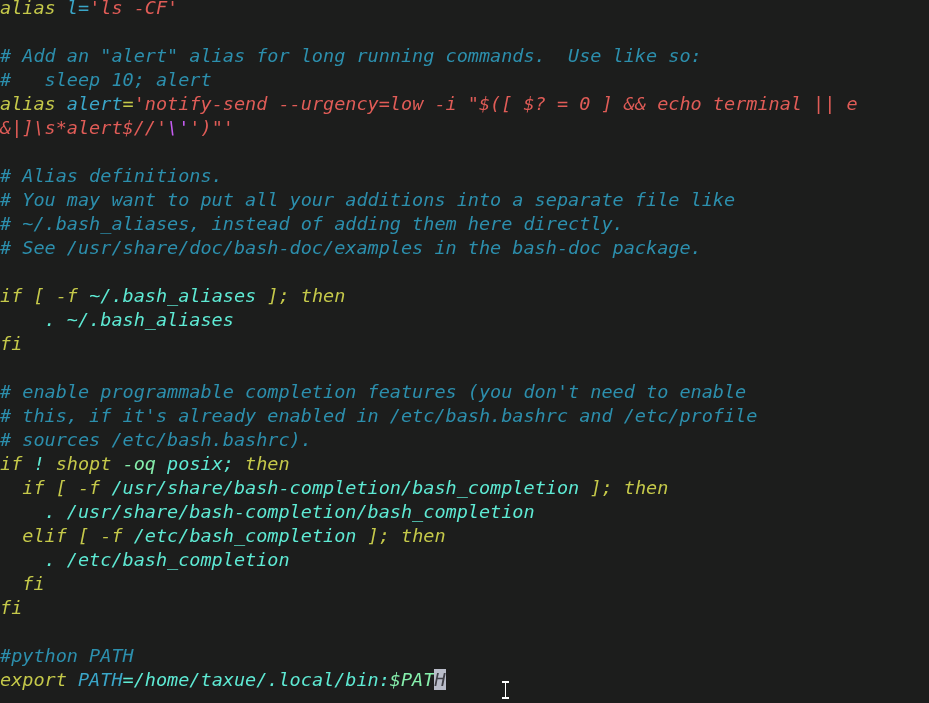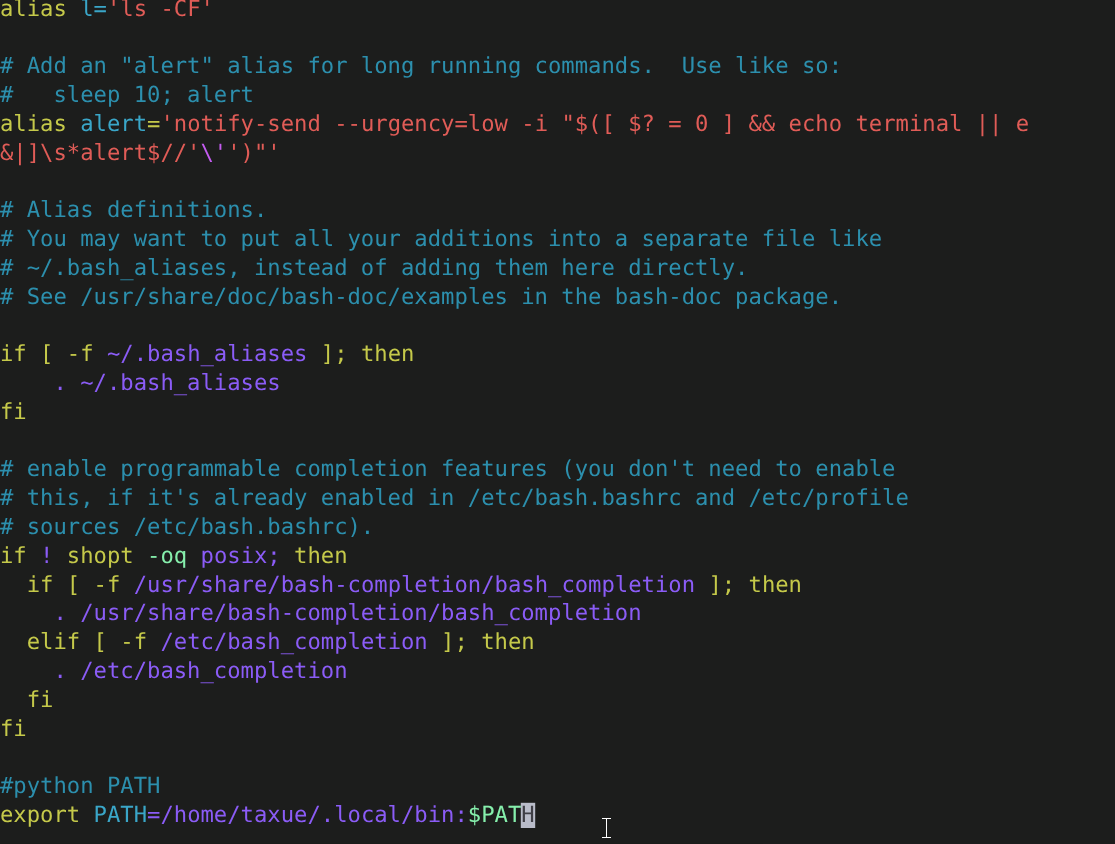--- a/index.html
+++ b/index.html
@@ -35,40 +35,40 @@
   .ln {
     height: 24px;
     white-space: pre;
   }
   
   .kw      { color: #c5c94a; }   
   .ident   { color: #3aa6c8; }   
   .str     { color: #e05c57; }   
   .cmt     { color: #2c8fad; }   
   .var     { color: #86efac; }   
-  .plain   { color: #8b5cf6; }   
+  .plain   { color: #5eead4; }   
   .esc     { color: #c45cf0; }   
   .cursorblk {
     background: #b9bcc9;
     color: #3f3f46;
   }
   #mouse-pointer {
     position: absolute;
     left: 501px;
     top: 681px;
     width: 9px;
     height: 18px;
     pointer-events: none;
   }
   #mouse-pointer svg { display: block; }
 </style>
 </head>
 <body style="background: rgb(28, 29, 28);">
 
-<div id="terminal" style="background: rgb(28, 29, 28);">
+<div id="terminal" style="background: rgb(28, 29, 28); font-style: italic;">
 
   <div id="code" style="font-size: 18.5px; line-height: 24px;"><div class="ln"><span class="kw">alias</span><span class="plain"> </span><span class="ident">l</span><span class="ident">=</span><span class="str">'ls -CF'</span></div><div class="ln">&nbsp;</div><div class="ln"><span class="cmt"># Add an "alert" alias for long running commands.  Use like so:</span></div><div class="ln"><span class="cmt">#   sleep 10; alert</span></div><div class="ln"><span class="kw">alias</span><span class="plain"> </span><span class="ident">alert</span><span class="kw">=</span><span class="str">'notify-send --urgency=low -i "$([ $? = 0 ] &amp;&amp; echo terminal || e</span></div><div class="ln"><span class="str">&amp;|]\s*alert$//'</span><span class="esc">\'</span><span class="str">')"'</span></div><div class="ln">&nbsp;</div><div class="ln"><span class="cmt"># Alias definitions.</span></div><div class="ln"><span class="cmt"># You may want to put all your additions into a separate file like</span></div><div class="ln"><span class="cmt"># ~/.bash_aliases, instead of adding them here directly.</span></div><div class="ln"><span class="cmt"># See /usr/share/doc/bash-doc/examples in the bash-doc package.</span></div><div class="ln">&nbsp;</div><div class="ln"><span class="kw">if</span><span class="plain"> </span><span class="kw">[</span><span class="plain"> </span><span class="kw">-f</span><span class="plain"> </span><span class="plain">~/.bash_aliases</span><span class="plain"> </span><span class="kw">];</span><span class="plain"> </span><span class="kw">then</span></div><div class="ln"><span class="plain">    . ~/.bash_aliases</span></div><div class="ln"><span class="kw">fi</span></div><div class="ln">&nbsp;</div><div class="ln"><span class="cmt"># enable programmable completion features (you don't need to enable</span></div><div class="ln"><span class="cmt"># this, if it's already enabled in /etc/bash.bashrc and /etc/profile</span></div><div class="ln"><span class="cmt"># sources /etc/bash.bashrc).</span></div><div class="ln"><span class="kw">if</span><span class="plain"> </span><span class="plain">!</span><span class="plain"> </span><span class="kw">shopt</span><span class="plain"> </span><span class="var">-oq</span><span class="plain"> </span><span class="plain">posix;</span><span class="plain"> </span><span class="kw">then</span></div><div class="ln"><span class="plain">  </span><span class="kw">if</span><span class="plain"> </span><span class="kw">[</span><span class="plain"> </span><span class="kw">-f</span><span class="plain"> </span><span class="plain">/usr/share/bash-completion/bash_completion</span><span class="plain"> </span><span class="kw">];</span><span class="plain"> </span><span class="kw">then</span></div><div class="ln"><span class="plain">    . /usr/share/bash-completion/bash_completion</span></div><div class="ln"><span class="plain">  </span><span class="kw">elif</span><span class="plain"> </span><span class="kw">[</span><span class="plain"> </span><span class="kw">-f</span><span class="plain"> </span><span class="plain">/etc/bash_completion</span><span class="plain"> </span><span class="kw">];</span><span class="plain"> </span><span class="kw">then</span></div><div class="ln"><span class="plain">    . /etc/bash_completion</span></div><div class="ln"><span class="plain">  </span><span class="kw">fi</span></div><div class="ln"><span class="kw">fi</span></div><div class="ln">&nbsp;</div><div class="ln"><span class="cmt">#python PATH</span></div><div class="ln"><span class="kw">export</span><span class="plain"> </span><span class="ident">PATH</span><span class="plain">=/home/taxue/.local/bin:</span><span class="var">$PAT</span><span class="cursorblk">H</span></div></div>
 
   <div id="mouse-pointer" style="left: 501px; top: 681px;">
     <svg width="9" height="18" viewBox="0 0 9 18" xmlns="http://www.w3.org/2000/svg">
       <path d="M1 1 H8 M1 17 H8 M4.5 1 V17" stroke="#ffffff" stroke-width="1.4" fill="none" shape-rendering="crispEdges"></path>
     </svg>
   </div>
 
 </div>

